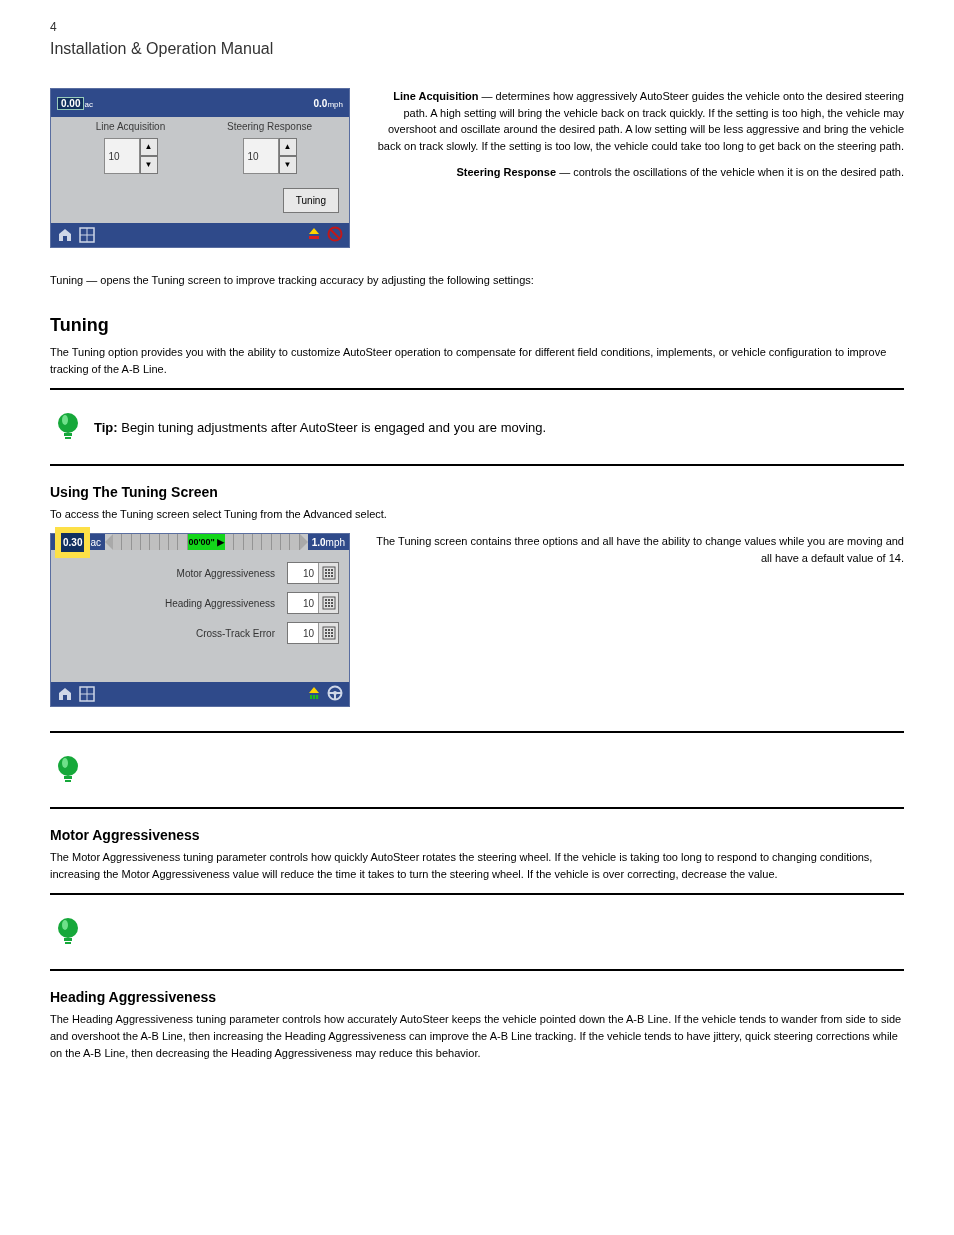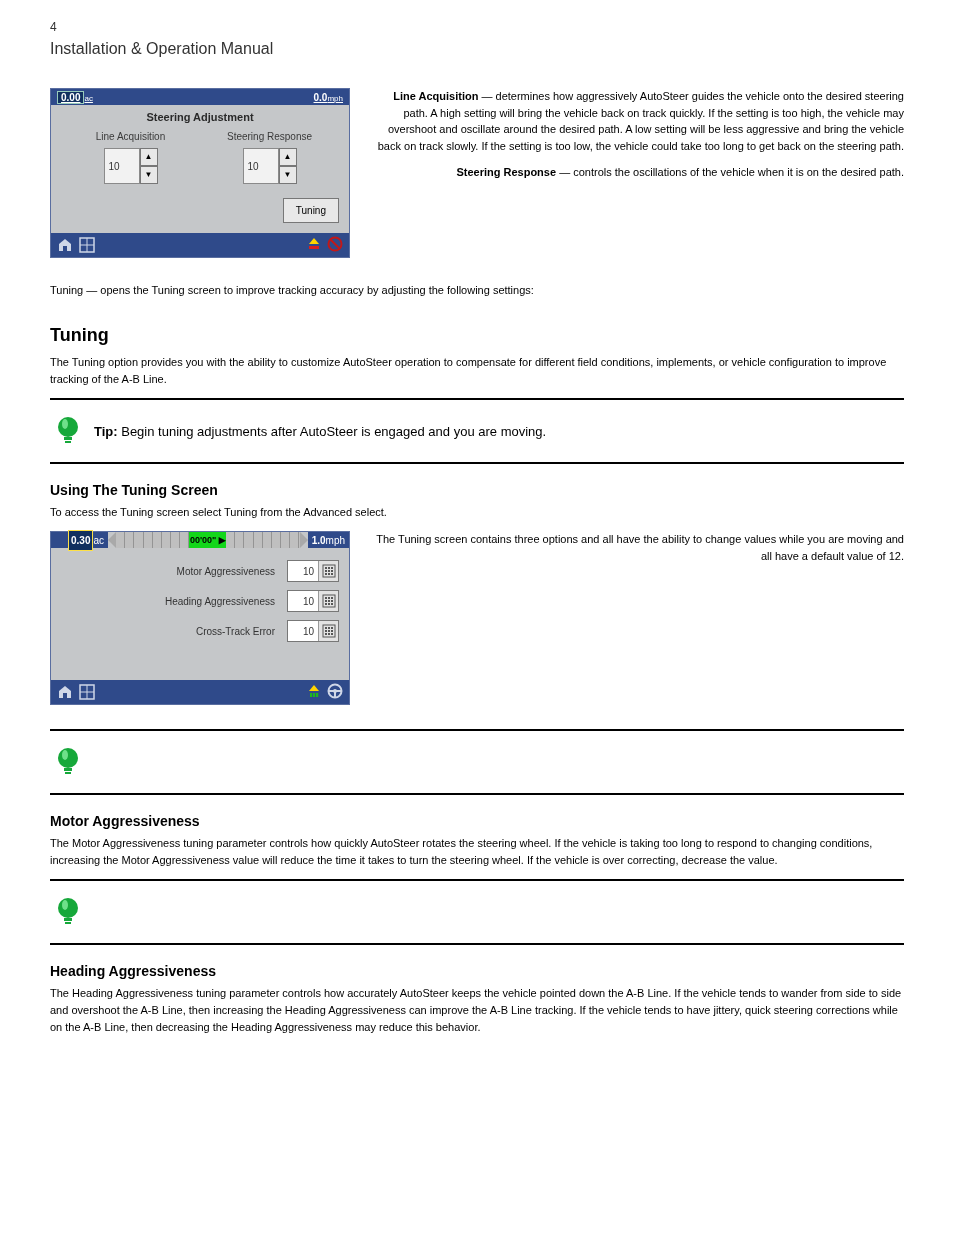--- a/index.html
+++ b/index.html
@@ -22,24 +22,23 @@
     background: #c5c7c9;
     font-size: 10px;
     color: #333;
   }
   .dp-topbar {
     background: #2f4a8a;
     color: #fff;
     display: flex;
     justify-content: space-between;
     align-items: center;
-    padding: 2px 6px;
+    padding: 14px 6px;
     font-size: 10px;
     height: 16px;
-    text-decoration: underline;
   }
   .dp-topbar .left { display: inline-block; }
   .dp-topbar .acval { border: 1px solid #9cb; background: #11305f; padding: 0 3px; font-weight: bold; }
   .dp-topbar .small { font-size: 8px; }
   .dp-title { text-align: center; font-weight: bold; padding: 6px 0 4px; color: #2a2a2a; font-size: 11px; }
   .dp-row1 { display: flex; justify-content: space-around; padding: 4px 10px 10px 10px; }
   .dp-col { text-align: center; width: 45%; }
   .dp-col-label { font-size: 10px; margin-bottom: 6px; color: #3a3a3a; }
   .stepper { display: flex; justify-content: center; }
   .stepper .valbox { border: 1px solid #8a8a8a; background: #f2f2f2; width: 36px; height: 36px; display: flex; align-items: center; justify-content: flex-start; padding-left: 4px; font-size: 10px; }
@@ -66,36 +65,36 @@
   .text-right b { font-weight: bold; }
 
   .body-para { font-size: 11px; line-height: 1.55; margin-bottom: 10px; }
 
   .heading2 { font-size: 18px; font-weight: bold; margin: 26px 0 8px; }
   .heading3 { font-size: 14px; font-weight: bold; margin: 18px 0 6px; }
 
   .tipbox {
     border-top: 2px solid #000;
     border-bottom: 2px solid #000;
-    padding: 15px 4px;
+    padding: 21px 4px;
     display: flex;
     align-items: center;
     gap: 12px;
     margin: 10px 0 18px;
     font-size: 13px;
   }
   .tip-icon { width: 28px; height: 32px; flex-shrink: 0; }
   .tipbox strong { font-weight: bold; }
 
   
   .lightbar {
     display:flex; align-items:center; width:100%; height:16px;
   }
   .lightbar .lb-left { background:#2f4a8a; color:#fff; font-size:10px; padding:0 4px; height:100%; display:flex; align-items:center; }
-  .lightbar .lb-left .acval { border:1px solid #fde047; background:#11305f; padding:4px 2px; font-weight:bold;margin-left:13px; }
+  .lightbar .lb-left .acval { border:6px solid #fde047; background:#11305f; padding:4px 2px; font-weight:bold; }
   .lightbar .lb-right { background:#2f4a8a; color:#fff; font-size:10px; padding:0 4px; height:100%; display:flex; align-items:center; }
   .lightbar .lb-scale { flex:1; height:100%; background:#bfbfbf; position:relative; display:flex; }
   .lb-tick { width:5%; height:100%; border-right:1px solid #949494; }
   .lb-center { position:absolute; left:40%; width:20%; height:100%; background:#13d61a; color:#000; font-size:9px; font-weight:bold; display:flex; align-items:center; justify-content:center; }
   .lb-tri { width:0;height:0;border-top:8px solid transparent;border-bottom:8px solid transparent; }
   .lb-tri.left { border-right:8px solid #a9a9a9; }
   .lb-tri.right { border-left:8px solid #a9a9a9; }
 
   
   .settings-rows { padding: 12px 10px 30px 10px; }
@@ -116,21 +115,20 @@
 <div class="row-with-panel">
   <div class="device-panel">
     <div class="dp-topbar">
       <span class="left">
         <span class="acval">0.00</span><span class="small">ac</span>
       </span>
       <span>
         <b>0.0</b><span class="small">mph</span>
       </span>
     </div>
-    <div class="dp-title">Steering Adjustment</div>
     <div class="dp-row1">
       <div class="dp-col">
         <div class="dp-col-label">Line Acquisition</div>
         <div class="stepper">
           <div class="valbox">10</div>
           <div class="btns">
             <button>▲</button>
             <button>▼</button>
           </div>
         </div>
@@ -338,21 +336,21 @@
               <circle cx="8" cy="8" r="2" fill="#cfd7e8"></circle>
               <line x1="2" y1="8" x2="14" y2="8" stroke="#cfd7e8" stroke-width="2"></line>
               <line x1="8" y1="8" x2="8" y2="14" stroke="#cfd7e8" stroke-width="2"></line>
             </svg>
         </span>
       </div>
     </div>
   </div>
 
   <div class="text-right">
-    <p>The Tuning screen contains three options and all have the ability to change values while you are moving and all have a default value of 12.</p>
+    <p>The Tuning screen contains three options and all have the ability to change values while you are moving and all have a default value of 14.</p>
   </div>
 </div>
 
 <div class="tipbox">
   <span class="tip-icon">
     <svg width="28" height="32" viewBox="0 0 28 32">
         <circle cx="14" cy="12" r="10" fill="#16a83a"></circle>
         <ellipse cx="11" cy="9" rx="3" ry="5" fill="#6fe08a"></ellipse>
         <rect x="10" y="22" width="8" height="3" fill="#16a83a"></rect>
         <rect x="11" y="26" width="6" height="2" fill="#16a83a"></rect>

